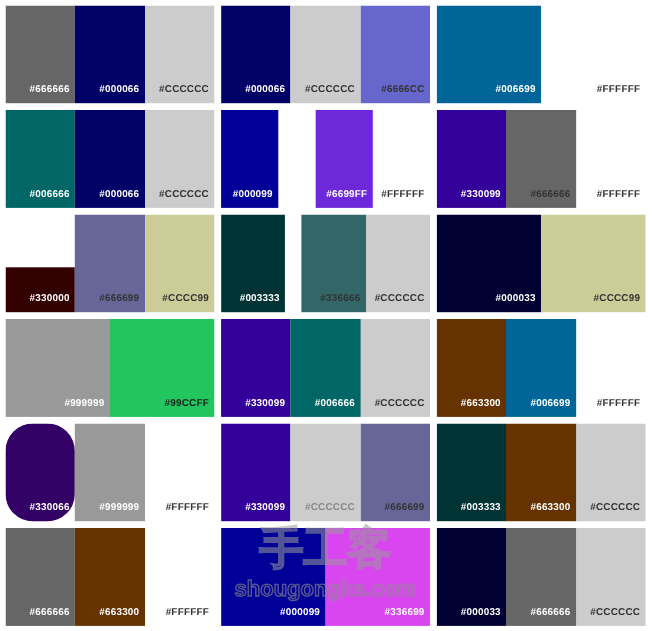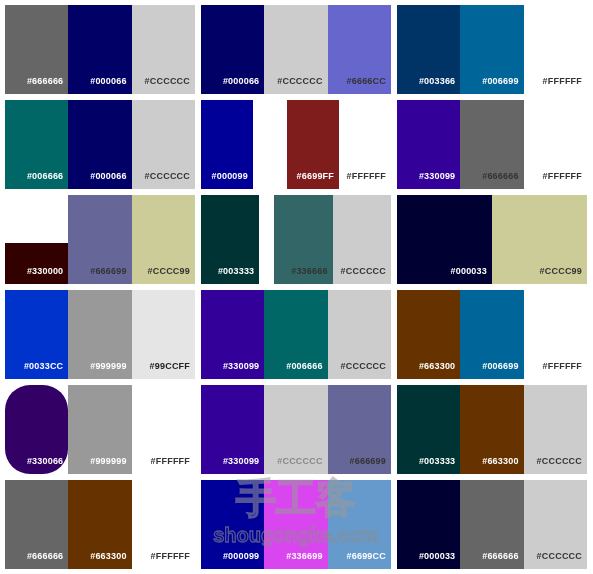--- a/index.html
+++ b/index.html
@@ -109,23 +109,20 @@
           <span class="swatch-label" style="color: rgb(255, 255, 255);">#000066</span>
         </div>
         <div class="swatch" style="background-color: rgb(204, 204, 204);">
           <span class="swatch-label" style="color: rgb(51, 51, 51);">#CCCCCC</span>
         </div>
         <div class="swatch" style="background-color: rgb(102, 102, 204);">
           <span class="swatch-label" style="color: rgb(51, 51, 51);">#6666CC</span>
         </div>
       </div>
       <div class="palette-group">
-        <div class="swatch" style="background-color: rgb(0, 51, 102);">
-          <span class="swatch-label" style="color: rgb(255, 255, 255);">#003366</span>
-        </div>
         <div class="swatch" style="background-color: rgb(0, 102, 153);">
           <span class="swatch-label" style="color: rgb(255, 255, 255);">#006699</span>
         </div>
         <div class="swatch" style="background-color: rgb(255, 255, 255);">
           <span class="swatch-label" style="color: rgb(51, 51, 51);">#FFFFFF</span>
         </div>
       </div>
       <div class="palette-group">
         <div class="swatch" style="background-color: rgb(0, 102, 102);">
           <span class="swatch-label" style="color: rgb(255, 255, 255);">#006666</span>
@@ -134,21 +131,21 @@
           <span class="swatch-label" style="color: rgb(255, 255, 255);">#000066</span>
         </div>
         <div class="swatch" style="background-color: rgb(204, 204, 204);">
           <span class="swatch-label" style="color: rgb(51, 51, 51);">#CCCCCC</span>
         </div>
       </div>
       <div class="palette-group">
         <div class="swatch" style="background-color: rgb(0, 0, 153);">
           <span class="swatch-label" style="color: rgb(255, 255, 255);">#000099</span>
         </div>
-        <div class="swatch" style="background-color: #7f1d1d; margin-left: 34px;">
+        <div class="swatch" style="background-color: #6d28d9; margin-left: 34px;">
           <span class="swatch-label" style="color: rgb(255, 255, 255);">#6699FF</span>
         </div>
         <div class="swatch" style="background-color: rgb(255, 255, 255);">
           <span class="swatch-label" style="color: rgb(51, 51, 51);">#FFFFFF</span>
         </div>
       </div>
       <div class="palette-group">
         <div class="swatch" style="background-color: rgb(51, 0, 153);">
           <span class="swatch-label" style="color: rgb(255, 255, 255);">#330099</span>
         </div>
@@ -183,27 +180,24 @@
       </div>
       <div class="palette-group">
         <div class="swatch" style="background-color: rgb(0, 0, 51);">
           <span class="swatch-label" style="color: rgb(255, 255, 255);">#000033</span>
         </div>
         <div class="swatch" style="background-color: rgb(204, 204, 153);">
           <span class="swatch-label" style="color: rgb(51, 51, 51);">#CCCC99</span>
         </div>
       </div>
       <div class="palette-group">
-        <div class="swatch" style="background-color: rgb(0, 51, 204);">
-          <span class="swatch-label" style="color: rgb(255, 255, 255);">#0033CC</span>
-        </div>
         <div class="swatch" style="background-color: rgb(153, 153, 153);">
           <span class="swatch-label" style="color: rgb(255, 255, 255);">#999999</span>
         </div>
-        <div class="swatch" style="background-color: #e5e5e5;">
+        <div class="swatch" style="background-color: #22c55e;">
           <span class="swatch-label" style="color: rgb(34, 34, 34);">#99CCFF</span>
         </div>
       </div>
       <div class="palette-group">
         <div class="swatch" style="background-color: rgb(51, 0, 153);">
           <span class="swatch-label" style="color: rgb(255, 255, 255);">#330099</span>
         </div>
         <div class="swatch" style="background-color: rgb(0, 102, 102);">
           <span class="swatch-label" style="color: rgb(255, 255, 255);">#006666</span>
         </div>
@@ -265,23 +259,20 @@
         <div class="swatch" style="background-color: rgb(255, 255, 255);">
           <span class="swatch-label" style="color: rgb(51, 51, 51);">#FFFFFF</span>
         </div>
       </div>
       <div class="palette-group">
         <div class="swatch" style="background-color: rgb(0, 0, 153);">
           <span class="swatch-label" style="color: rgb(255, 255, 255);">#000099</span>
         </div>
         <div class="swatch" style="background-color: #d946ef;">
           <span class="swatch-label" style="color: rgb(255, 255, 255);">#336699</span>
-        </div>
-        <div class="swatch" style="background-color: rgb(102, 153, 204);">
-          <span class="swatch-label" style="color: rgb(255, 255, 255);">#6699CC</span>
         </div>
       </div>
       <div class="palette-group">
         <div class="swatch" style="background-color: rgb(0, 0, 51);">
           <span class="swatch-label" style="color: rgb(255, 255, 255);">#000033</span>
         </div>
         <div class="swatch" style="background-color: rgb(102, 102, 102);">
           <span class="swatch-label" style="color: rgb(255, 255, 255);">#666666</span>
         </div>
         <div class="swatch" style="background-color: rgb(204, 204, 204);">

